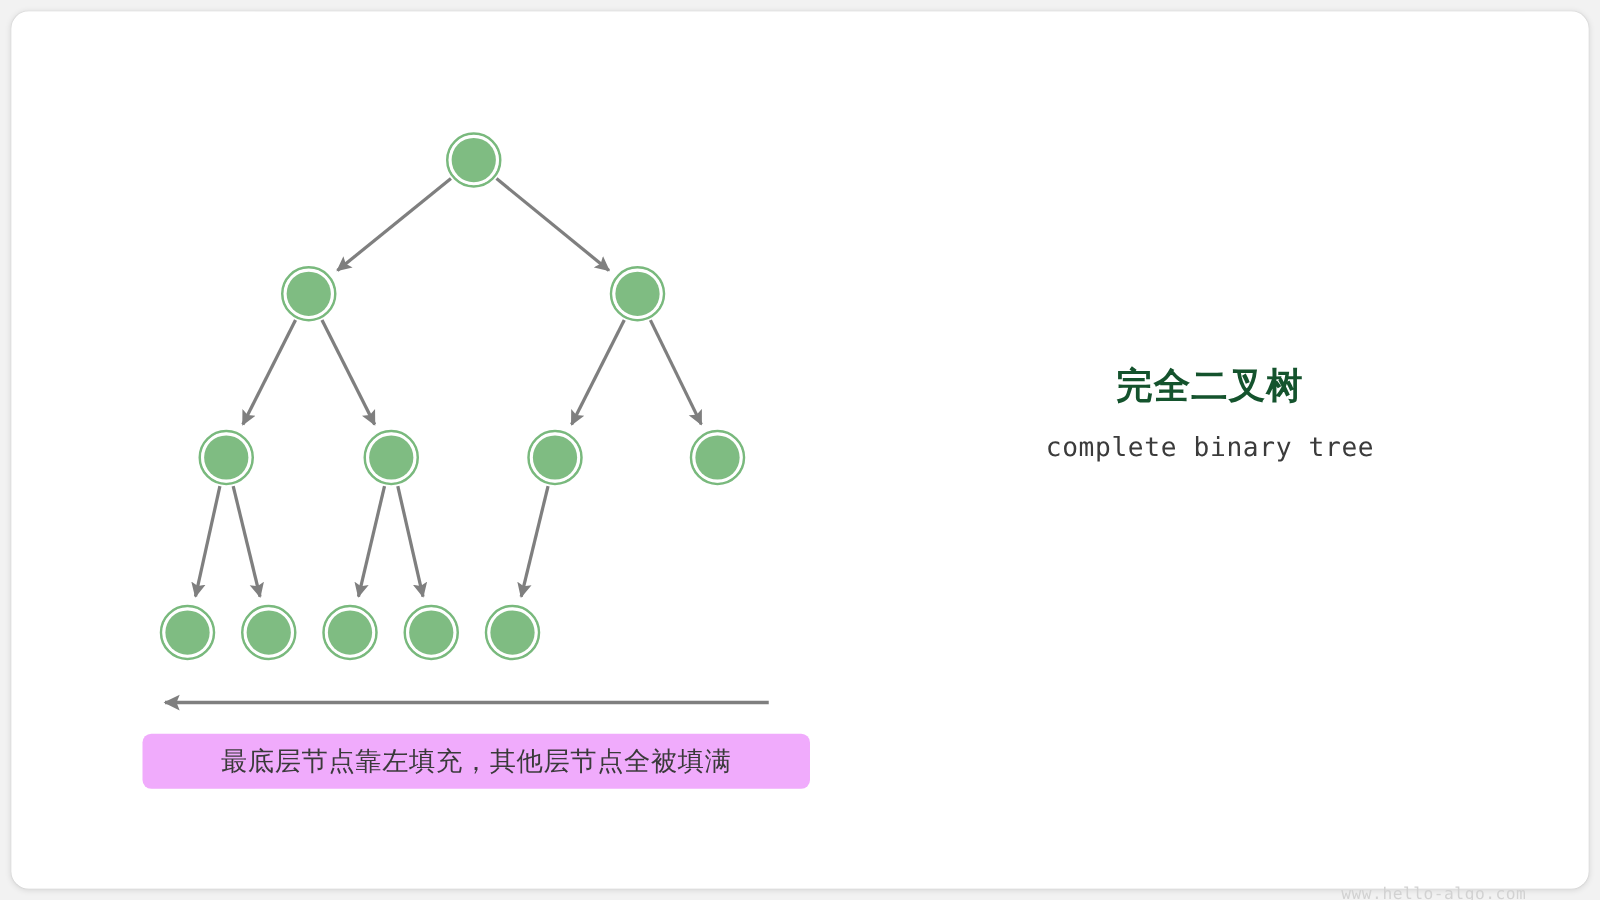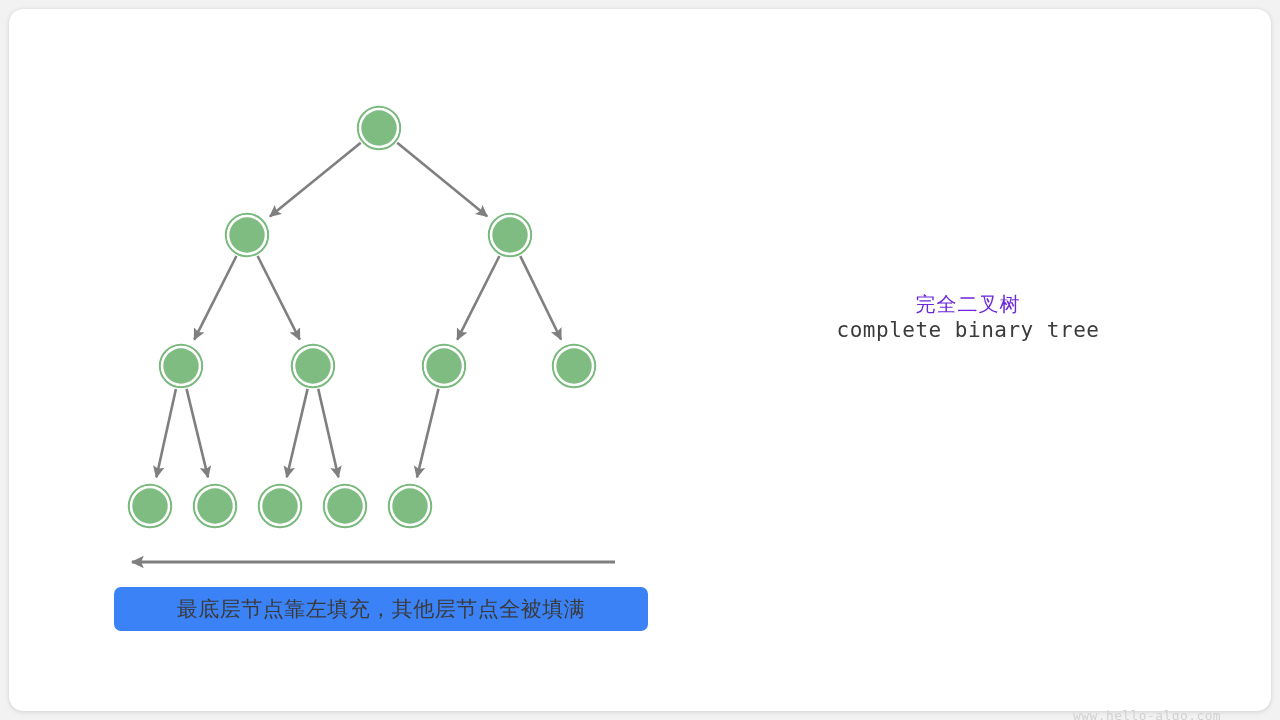--- a/index.html
+++ b/index.html
@@ -38,40 +38,40 @@
   }
   .title-block {
     position: absolute;
     left: 768px;
     top: 292px;
     width: 400px;
     text-align: center;
   }
   .title-cn {
     font-family: "Liberation Sans", "DejaVu Sans", sans-serif;
-    font-size: 20px;
-    font-weight: normal;
-    color: #6d28d9;
+    font-size: 29px;
+    font-weight: bold;
+    color: #14532d;
     letter-spacing: 1px;
     line-height: 1.2;
   }
   .title-en {
-    margin-top: 2px;
+    margin-top: 19px;
     font-family: "DejaVu Sans Mono", "Liberation Mono", monospace;
     font-size: 21px;
     color: #3b3b3b;
     letter-spacing: 0.5px;
   }
   .caption-box {
     position: absolute;
     left: 114px;
     top: 587px;
     width: 534px;
     height: 44px;
-    background: #3b82f6;
+    background: #f0abfc;
     border-radius: 7px;
     display: flex;
     align-items: center;
     justify-content: center;
   }
   .caption-text {
     font-family: "Liberation Sans", "DejaVu Sans", sans-serif;
     font-size: 21px;
     color: #3a3a3a;
     letter-spacing: 0.5px;

